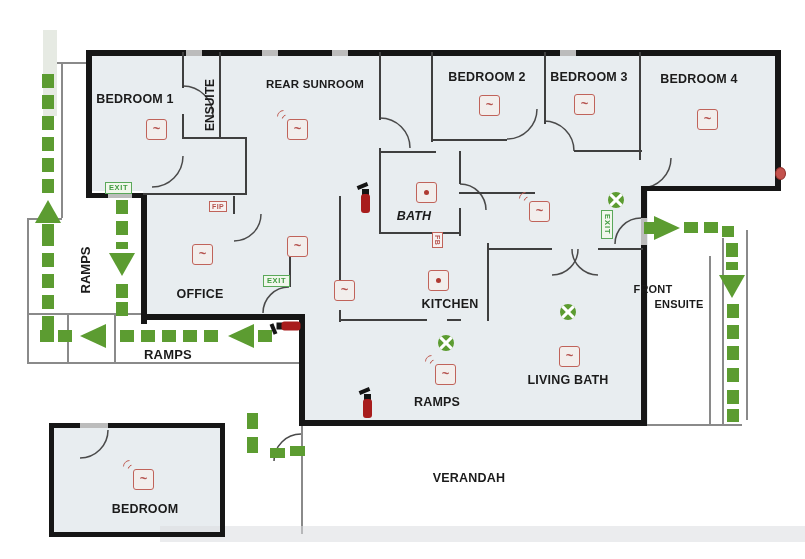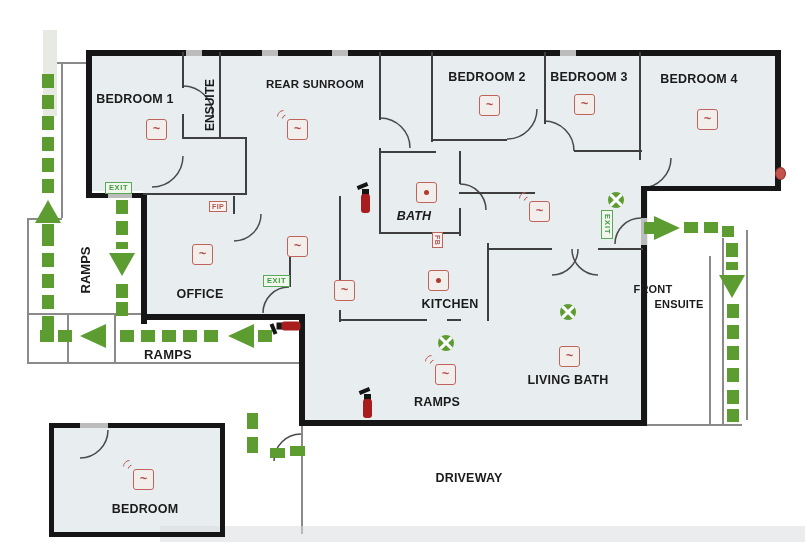--- a/index.html
+++ b/index.html
@@ -80,21 +80,21 @@
   <div class="lbl" style="left:414px;top:216px;font-style:italic;">BATH</div>
   <div class="lbl" style="left:440px;top:304px;padding-left:20px;">KITCHEN</div>
   <div class="lbl" style="left:200px;top:294px;">OFFICE</div>
   <div class="lbl" style="left:437px;top:402px;">RAMPS</div>
   <div class="lbl" style="left:568px;top:380px;">LIVING BATH</div>
   <div class="lbl" style="left:145px;top:509px;">BEDROOM</div>
   <div class="lbl small" style="left:653px;top:289px;">FRONT</div>
   <div class="lbl small" style="left:679px;top:304px;">ENSUITE</div>
   <div class="lbl-v" style="left:85px;top:270px;font-size:13px;"><span>RAMPS</span></div>
   <div class="lbl" style="left:168px;top:354px;font-size:13px;">RAMPS</div>
-  <div class="lbl" style="left:469px;top:478px;">DRIVEWAY</div>
+  <div class="lbl" style="left:469px;top:478px;">VERANDAH</div>
 
   <div class="exit" style="left:105px;top:182px;">EXIT</div>
   <div class="exit" style="left:263px;top:275px;">EXIT</div>
   <div class="exit vert" style="left:601px;top:210px;">EXIT</div>
   <div class="tag" style="left:209px;top:201px;">FIP</div>
   <div class="tag vert" style="left:432px;top:232px;">FB</div>
 
   <div class="bell" style="left:775px;top:167px;"></div>
 <div class="abs" style="left: 88px; top: 52px; width: 690px; height: 139px; background: rgb(232, 237, 240); z-index: 1;"></div>
     <div class="abs" style="left: 143px; top: 191px; width: 505px; height: 129px; background: rgb(232, 237, 240); z-index: 1;"></div>

